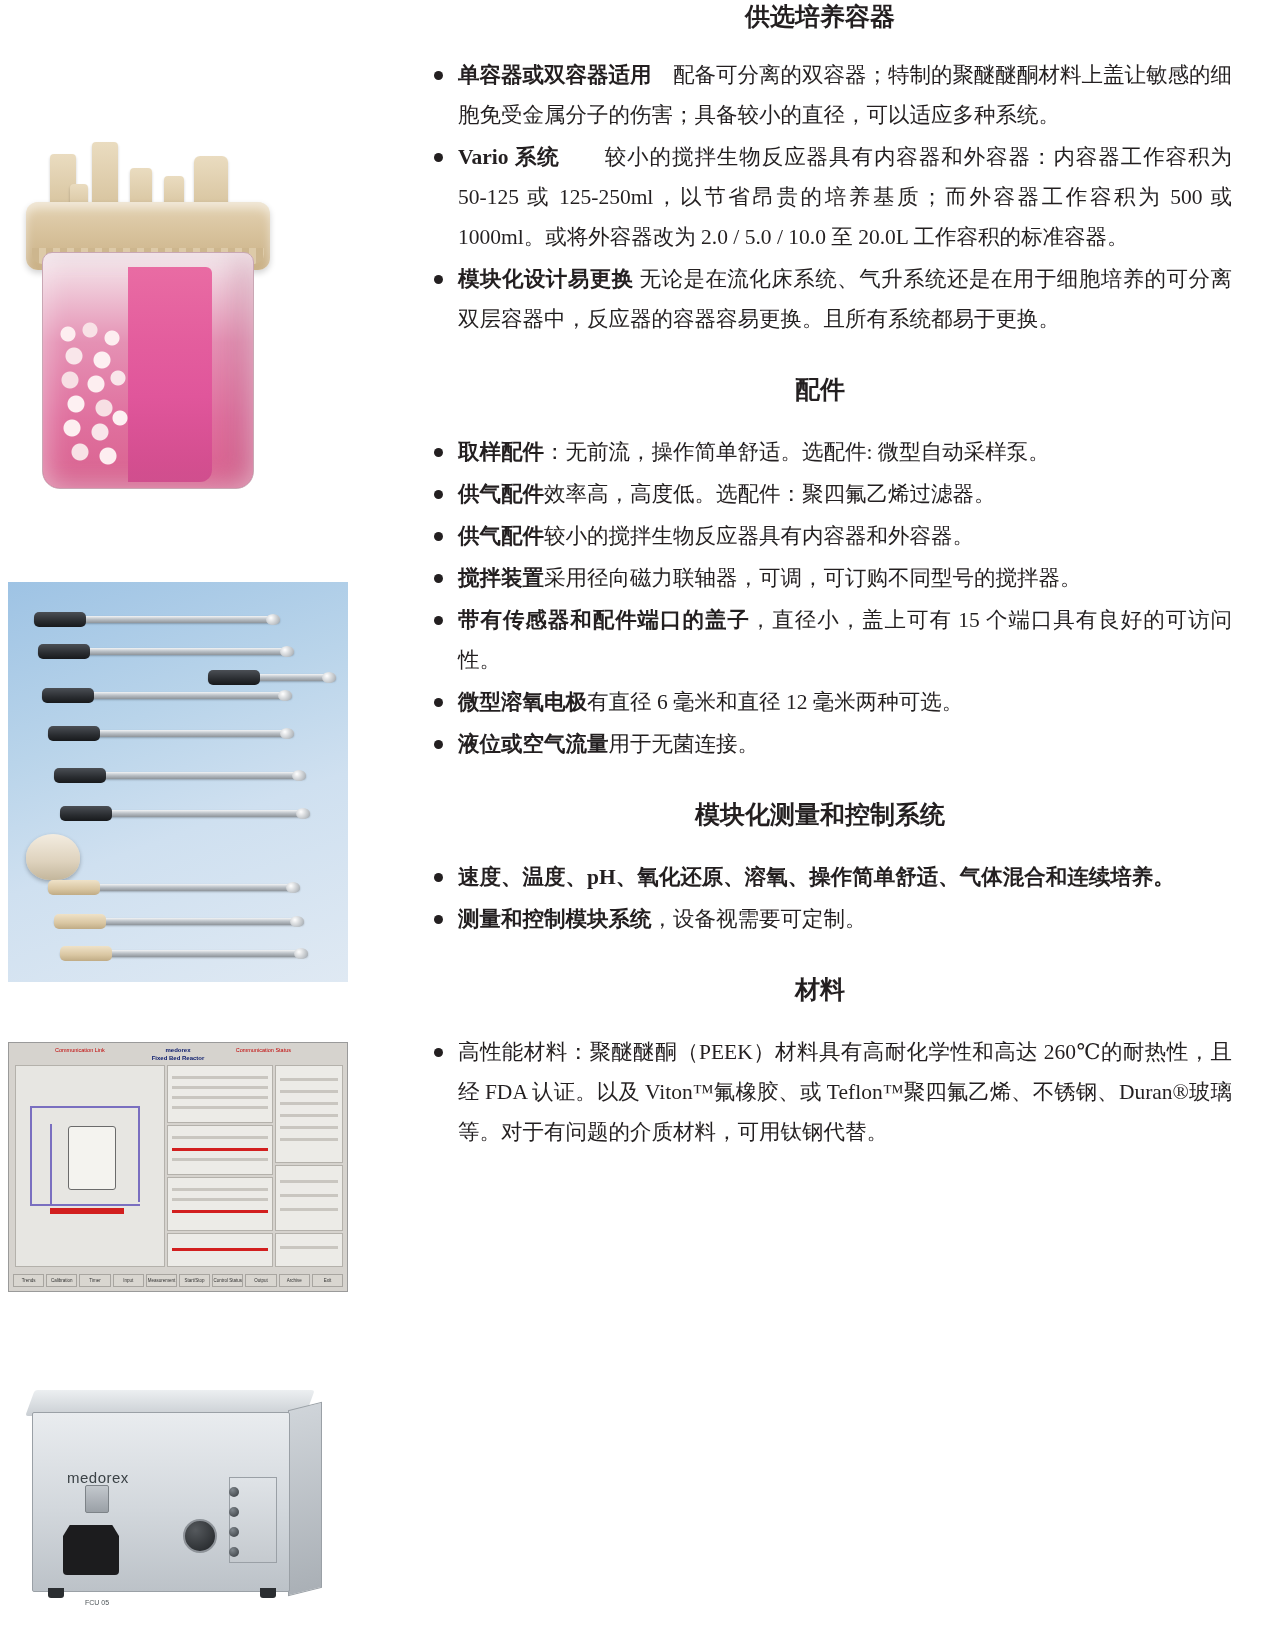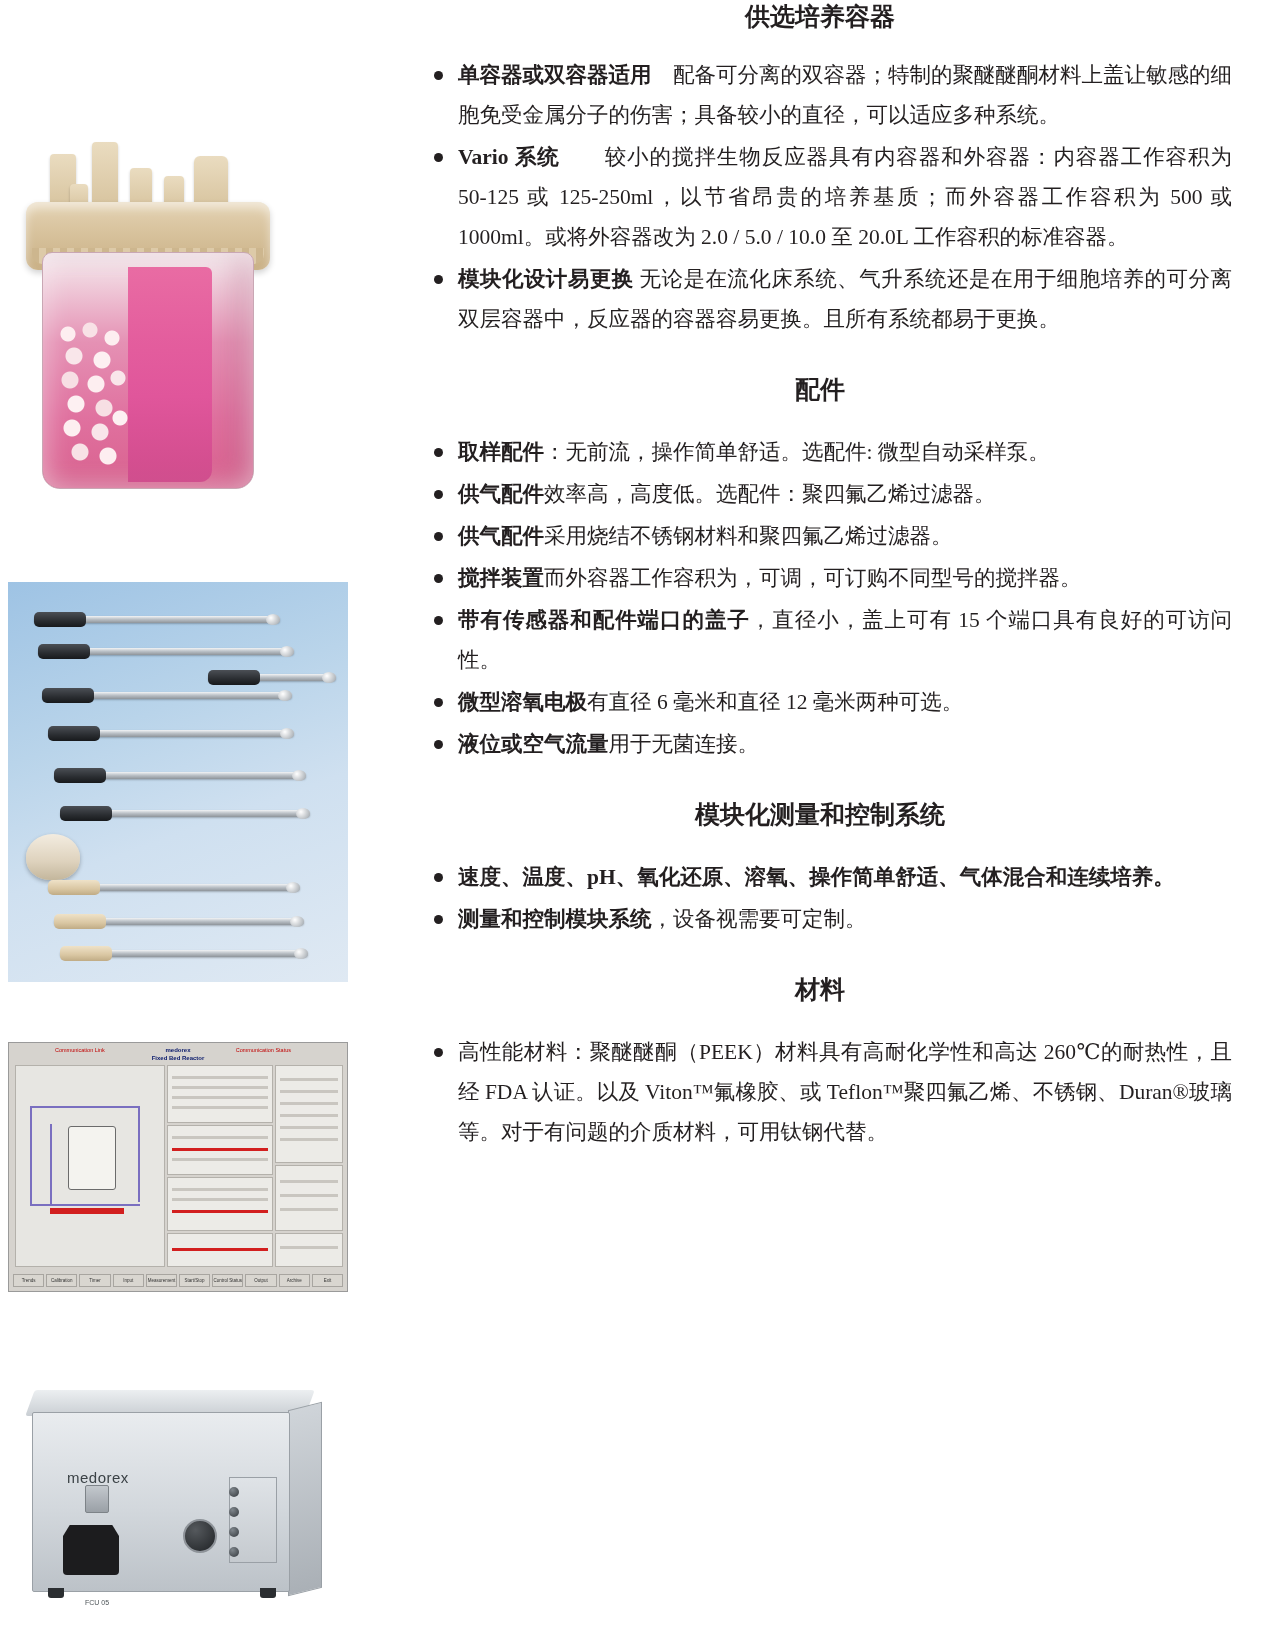--- a/index.html
+++ b/index.html
@@ -597,24 +597,24 @@
     <h2 class="section">配件</h2>
     <div class="gap-sm"></div>
     <ul class="bullets">
       <li>
         <span class="b">取样配件</span><span>：无前流，操作简单舒适。选配件: 微型自动采样泵。</span>
       </li>
       <li>
         <span class="b">供气配件</span><span>效率高，高度低。选配件：聚四氟乙烯过滤器。</span>
       </li>
       <li>
-        <span class="b">供气配件</span><span>采用烧结不锈钢材料和聚四氟乙烯过滤器。</span>
-      </li>
-      <li>
-        <span class="b">搅拌装置</span><span>而外容器工作容积为，可调，可订购不同型号的搅拌器。</span>
+        <span class="b">供气配件</span><span>较小的搅拌生物反应器具有内容器和外容器。</span>
+      </li>
+      <li>
+        <span class="b">搅拌装置</span><span>采用径向磁力联轴器，可调，可订购不同型号的搅拌器。</span>
       </li>
       <li>
         <span class="b">带有传感器和配件端口的盖子</span><span>，直径小，盖上可有 15 个端口具有良好的可访问性。</span>
       </li>
       <li>
         <span class="b">微型溶氧电极</span><span>有直径 6 毫米和直径 12 毫米两种可选。</span>
       </li>
       <li>
         <span class="b">液位或空气流量</span><span>用于无菌连接。</span>
       </li>

